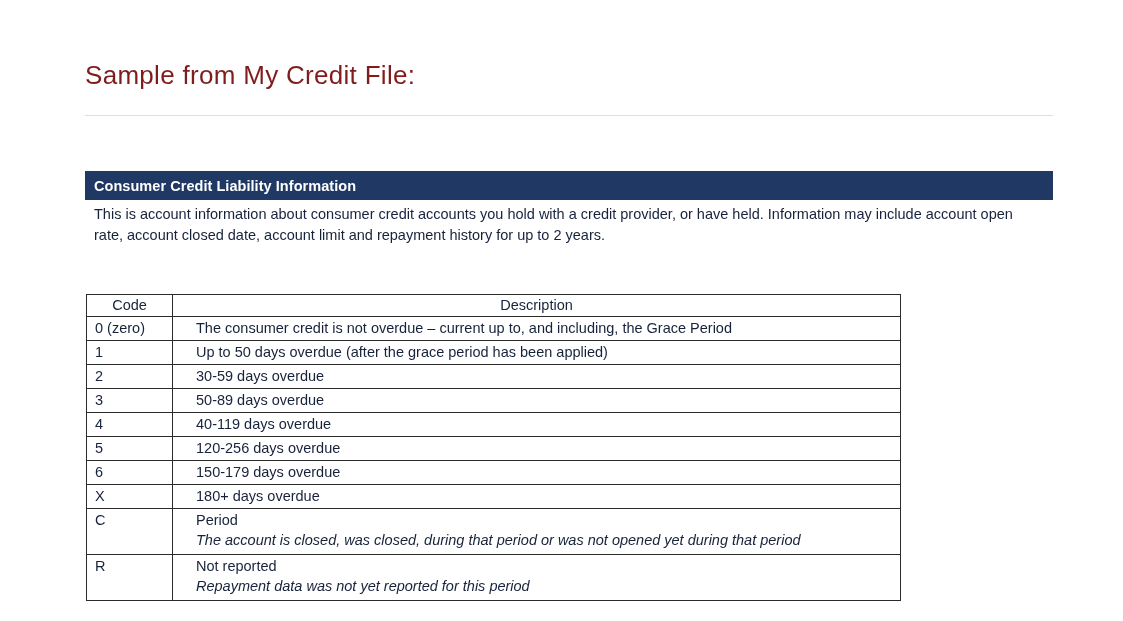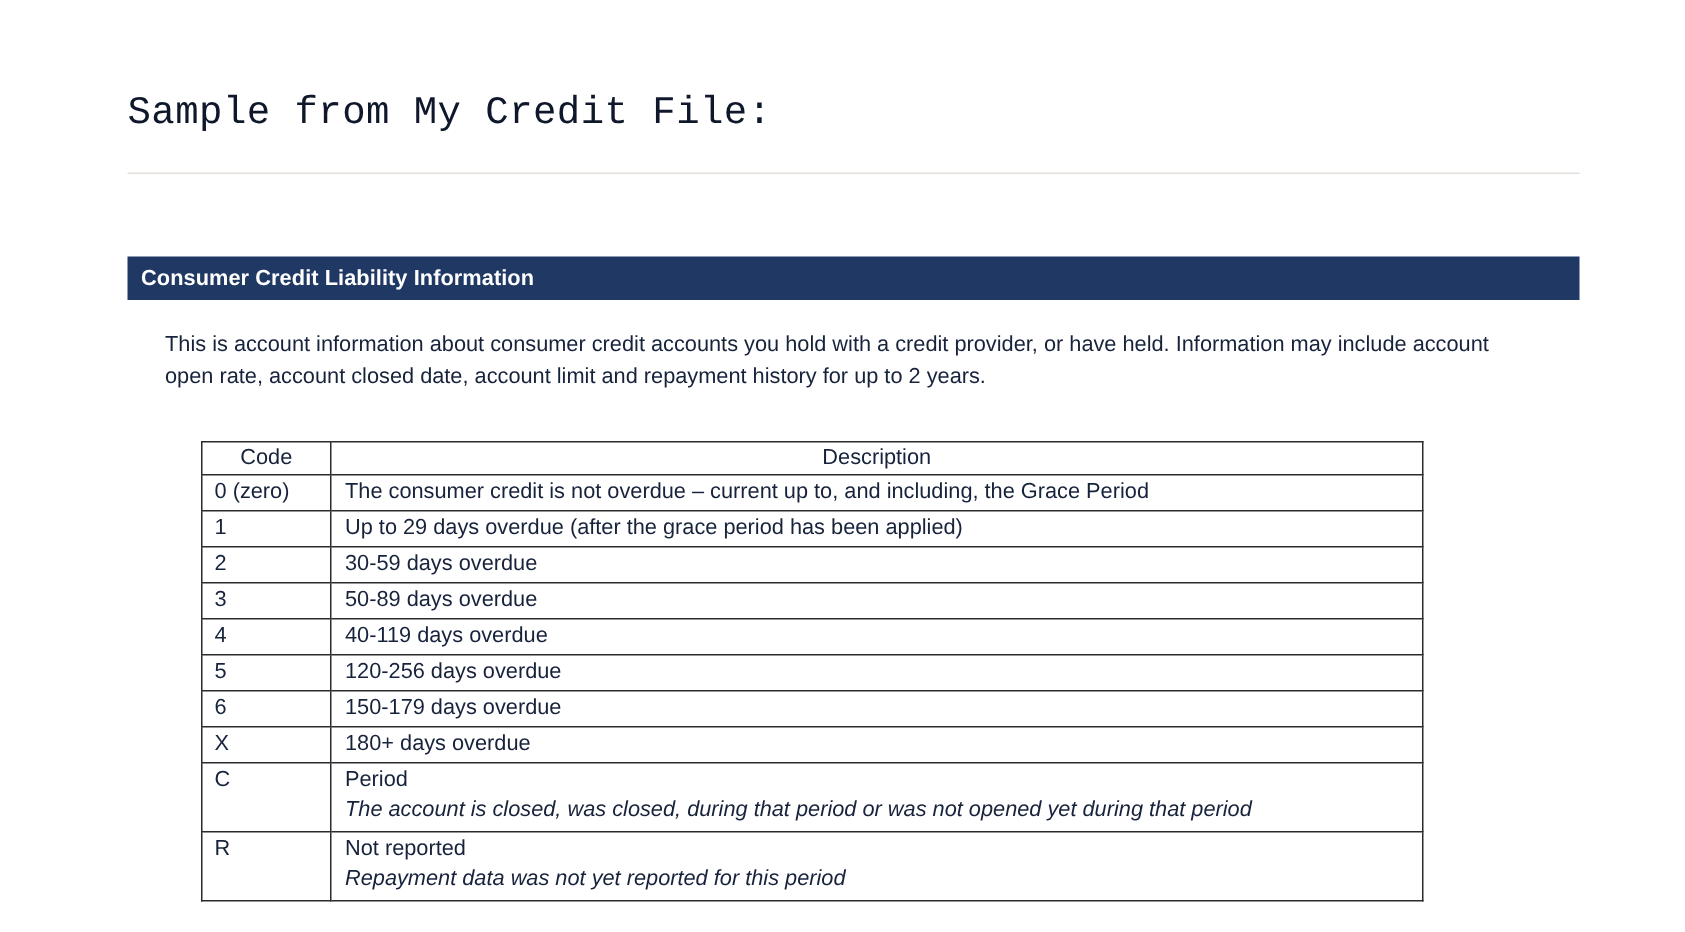--- a/index.html
+++ b/index.html
@@ -22,25 +22,25 @@
     top: 0;
     width: 1123px;
     height: 621px;
   }
 
   
   .page-title {
     position: absolute;
     left: 85px;
     top: 60px;
-    font-family: Liberation Mono, monospace;
+    font-family: Liberation Sans, sans-serif;
     font-size: 26px;
     font-weight: 400;
     letter-spacing: 0.3px;
-    color: #0f172a;
+    color: #7f1d1d;
     white-space: nowrap;
   }
   .title-rule {
     position: absolute;
     left: 85px;
     top: 115px;
     width: 968px;
     height: 1px;
     background: #e3ded9;
   }
@@ -72,36 +72,35 @@
     position: absolute;
     left: 94px;
     top: 204px;
     width: 950px;
     font-family: "Liberation Sans", sans-serif;
     font-size: 14.5px;
     line-height: 20.5px;
     color: #17223b;
   }
   .intro p {
-    margin: 16px;
+    margin: 0;
   }
 
   
   .code-table {
     position: absolute;
     left: 86px;
     top: 294px;
     width: 814px;
     border-collapse: collapse;
     table-layout: fixed;
     font-family: "Liberation Sans", sans-serif;
     font-size: 14.5px;
     color: #17223b;
     background: #ffffff;
-    margin-left: 48px;
   }
   .code-table col.c-code  { width: 86px; }
   .code-table col.c-desc  { width: 728px; }
 
   .code-table th,
   .code-table td {
     border: 1px solid #2b2b2b;
     padding: 0;
     vertical-align: top;
     font-weight: 400;
@@ -111,21 +110,21 @@
     height: 21px;
     line-height: 21px;
   }
   .code-table td.code-cell {
     padding: 1px 0 1px 8px;
     height: 21px;
     line-height: 20px;
     white-space: nowrap;
   }
   .code-table td.desc-cell {
-    padding: 1px 4px 1px 9px;
+    padding: 1px 4px 1px 23px;
     height: 21px;
     line-height: 20px;
   }
   .code-table tr.two-line td.code-cell,
   .code-table tr.two-line td.desc-cell {
     height: 43px;
   }
   .desc-sub {
     font-style: italic;
   }
@@ -161,21 +160,21 @@
     <tbody>
         <tr>
           <td class="code-cell">0 (zero)</td>
           <td class="desc-cell">
             <div>The consumer credit is not overdue – current up to, and including, the Grace Period</div>
           </td>
         </tr>
         <tr>
           <td class="code-cell">1</td>
           <td class="desc-cell">
-            <div>Up to 29 days overdue (after the grace period has been applied)</div>
+            <div>Up to 50 days overdue (after the grace period has been applied)</div>
           </td>
         </tr>
         <tr>
           <td class="code-cell">2</td>
           <td class="desc-cell">
             <div>30-59 days overdue</div>
           </td>
         </tr>
         <tr>
           <td class="code-cell">3</td>

